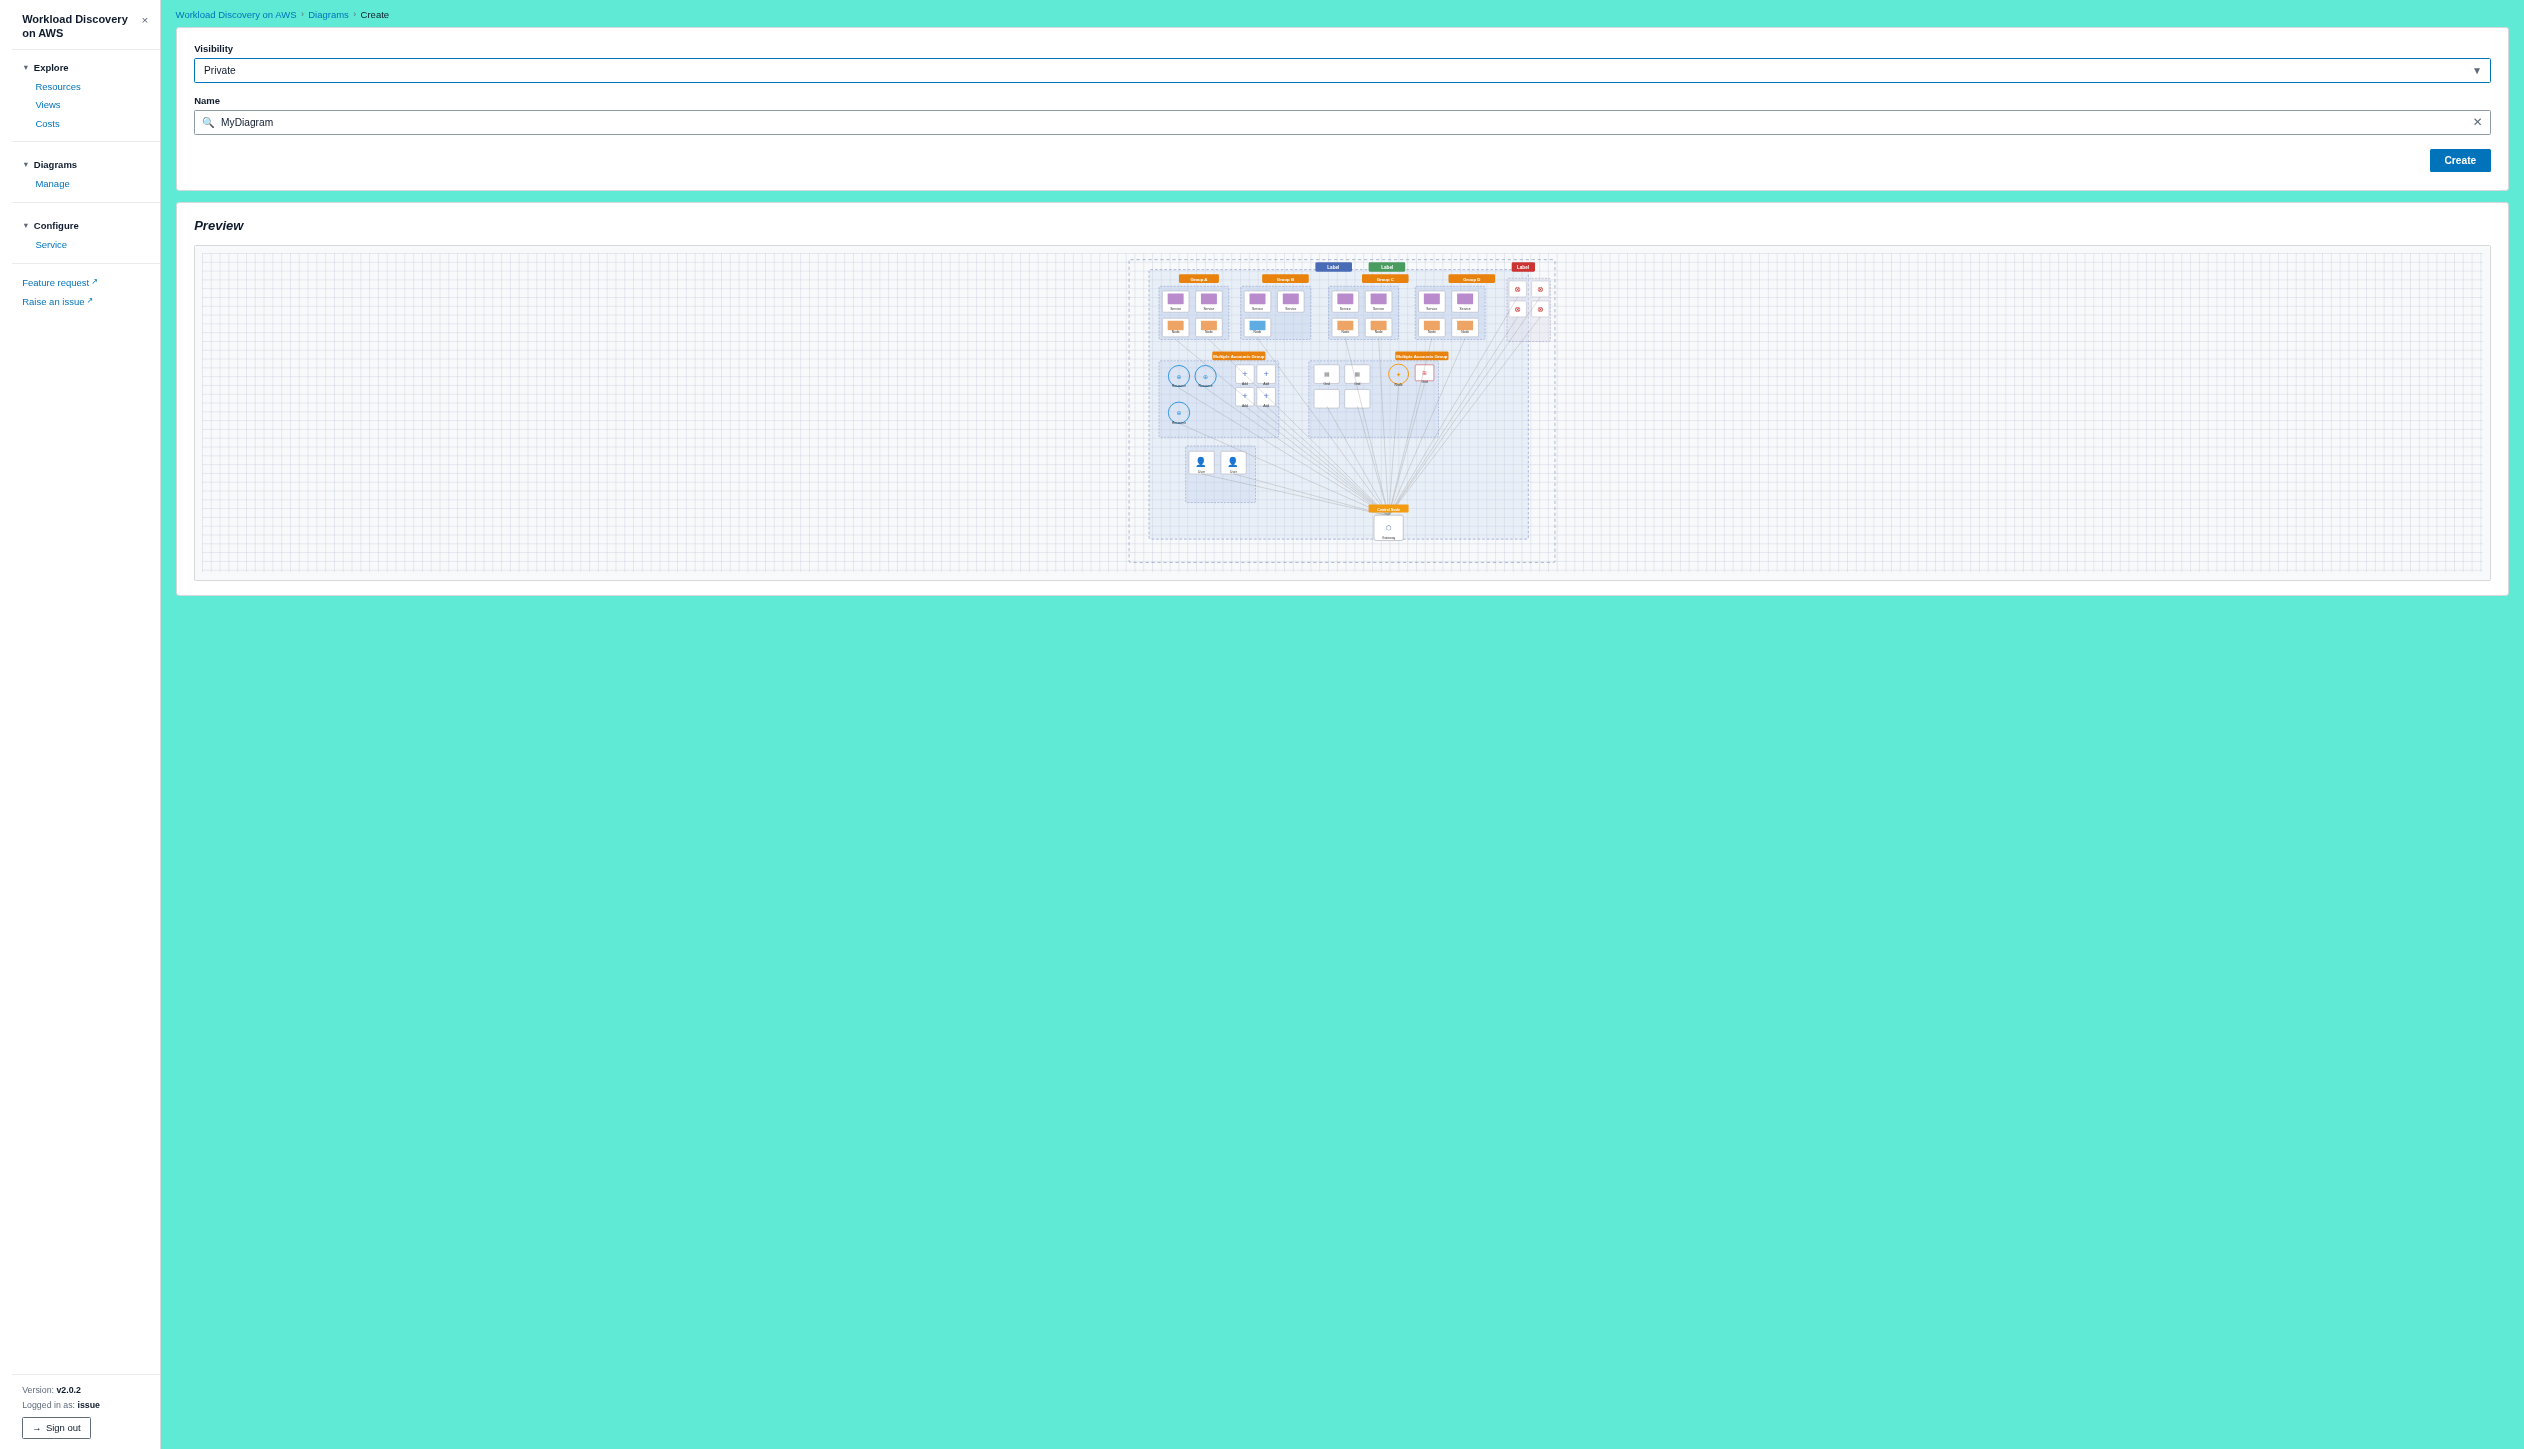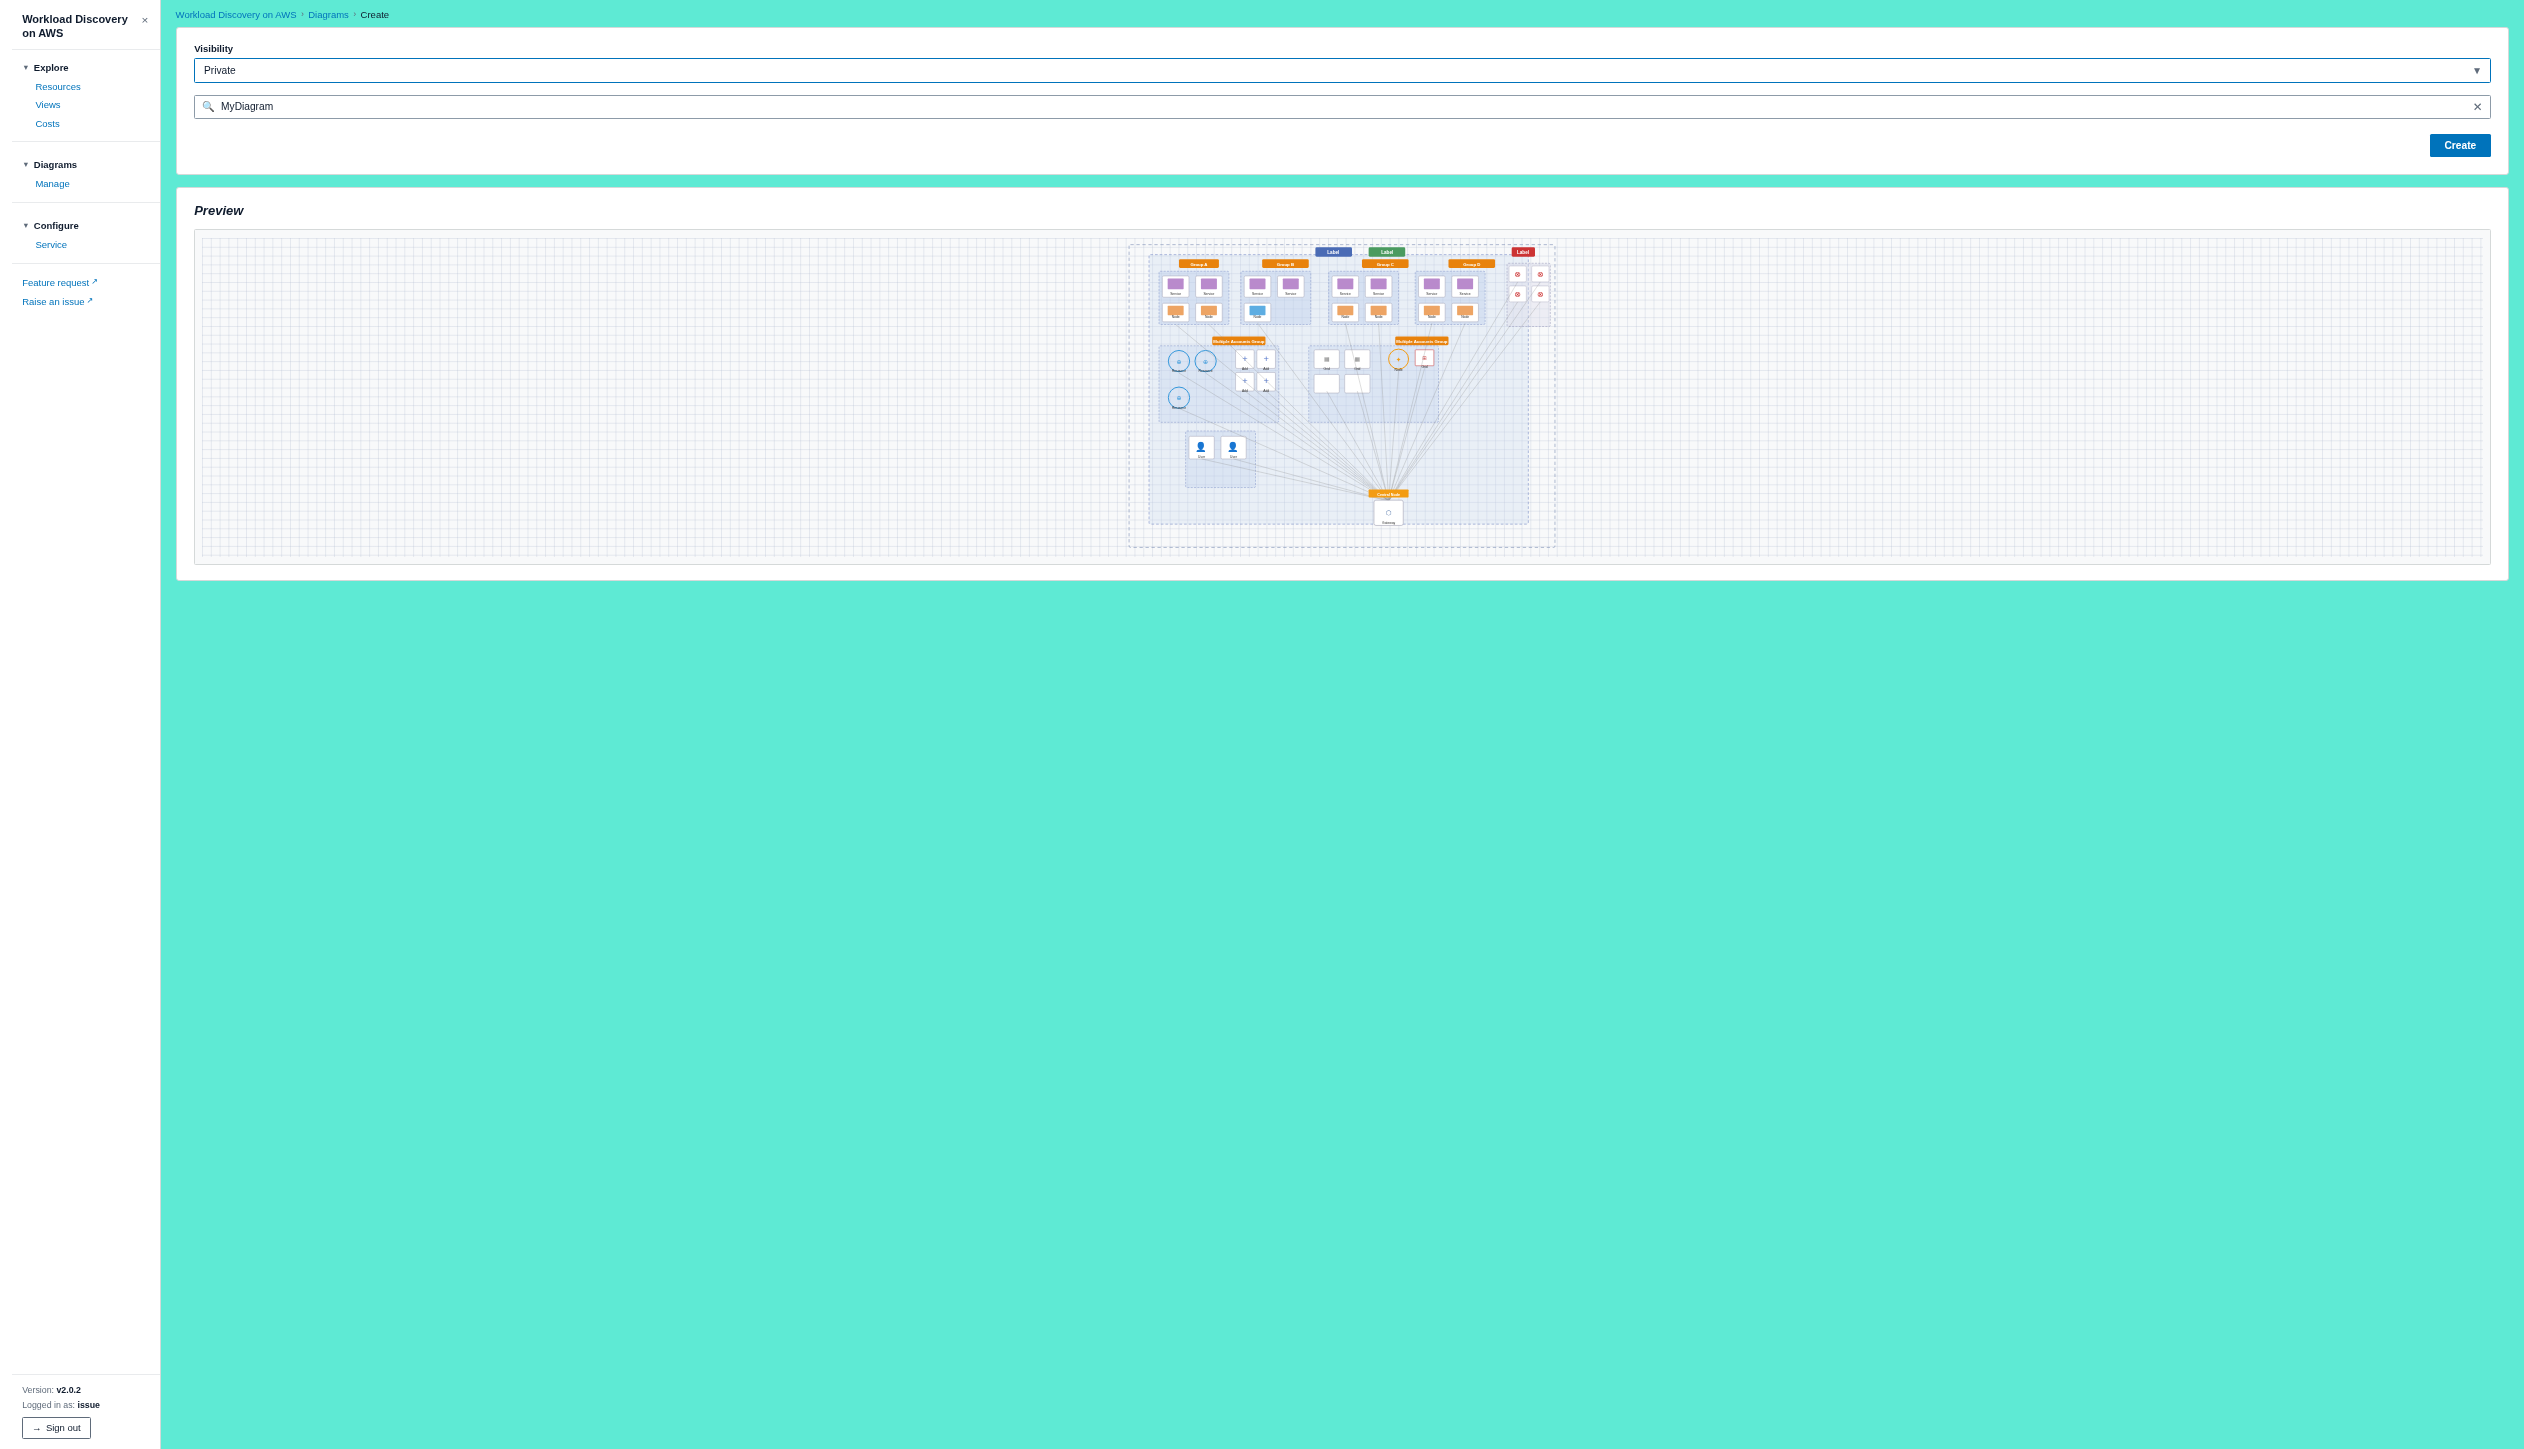--- a/index.html
+++ b/index.html
@@ -407,20 +407,21 @@
       <div class="select-wrapper">
         <select class="form-select">
           <option value="Private" selected="">Private</option>
           <option value="Public">Public</option>
         </select>
         <span class="select-chevron">▼</span>
       </div>
     </div>
 
     <div class="form-field">
+      <label class="form-label">Name</label>
       <div class="form-input-wrapper">
         <span class="search-icon-input">🔍</span>
         <input class="form-input" type="text" value="MyDiagram" style="">
         <button class="input-clear-btn">✕</button>
       </div>
     </div>
 
     <div class="form-actions">
       <button class="btn-primary">Create</button>
     </div>

